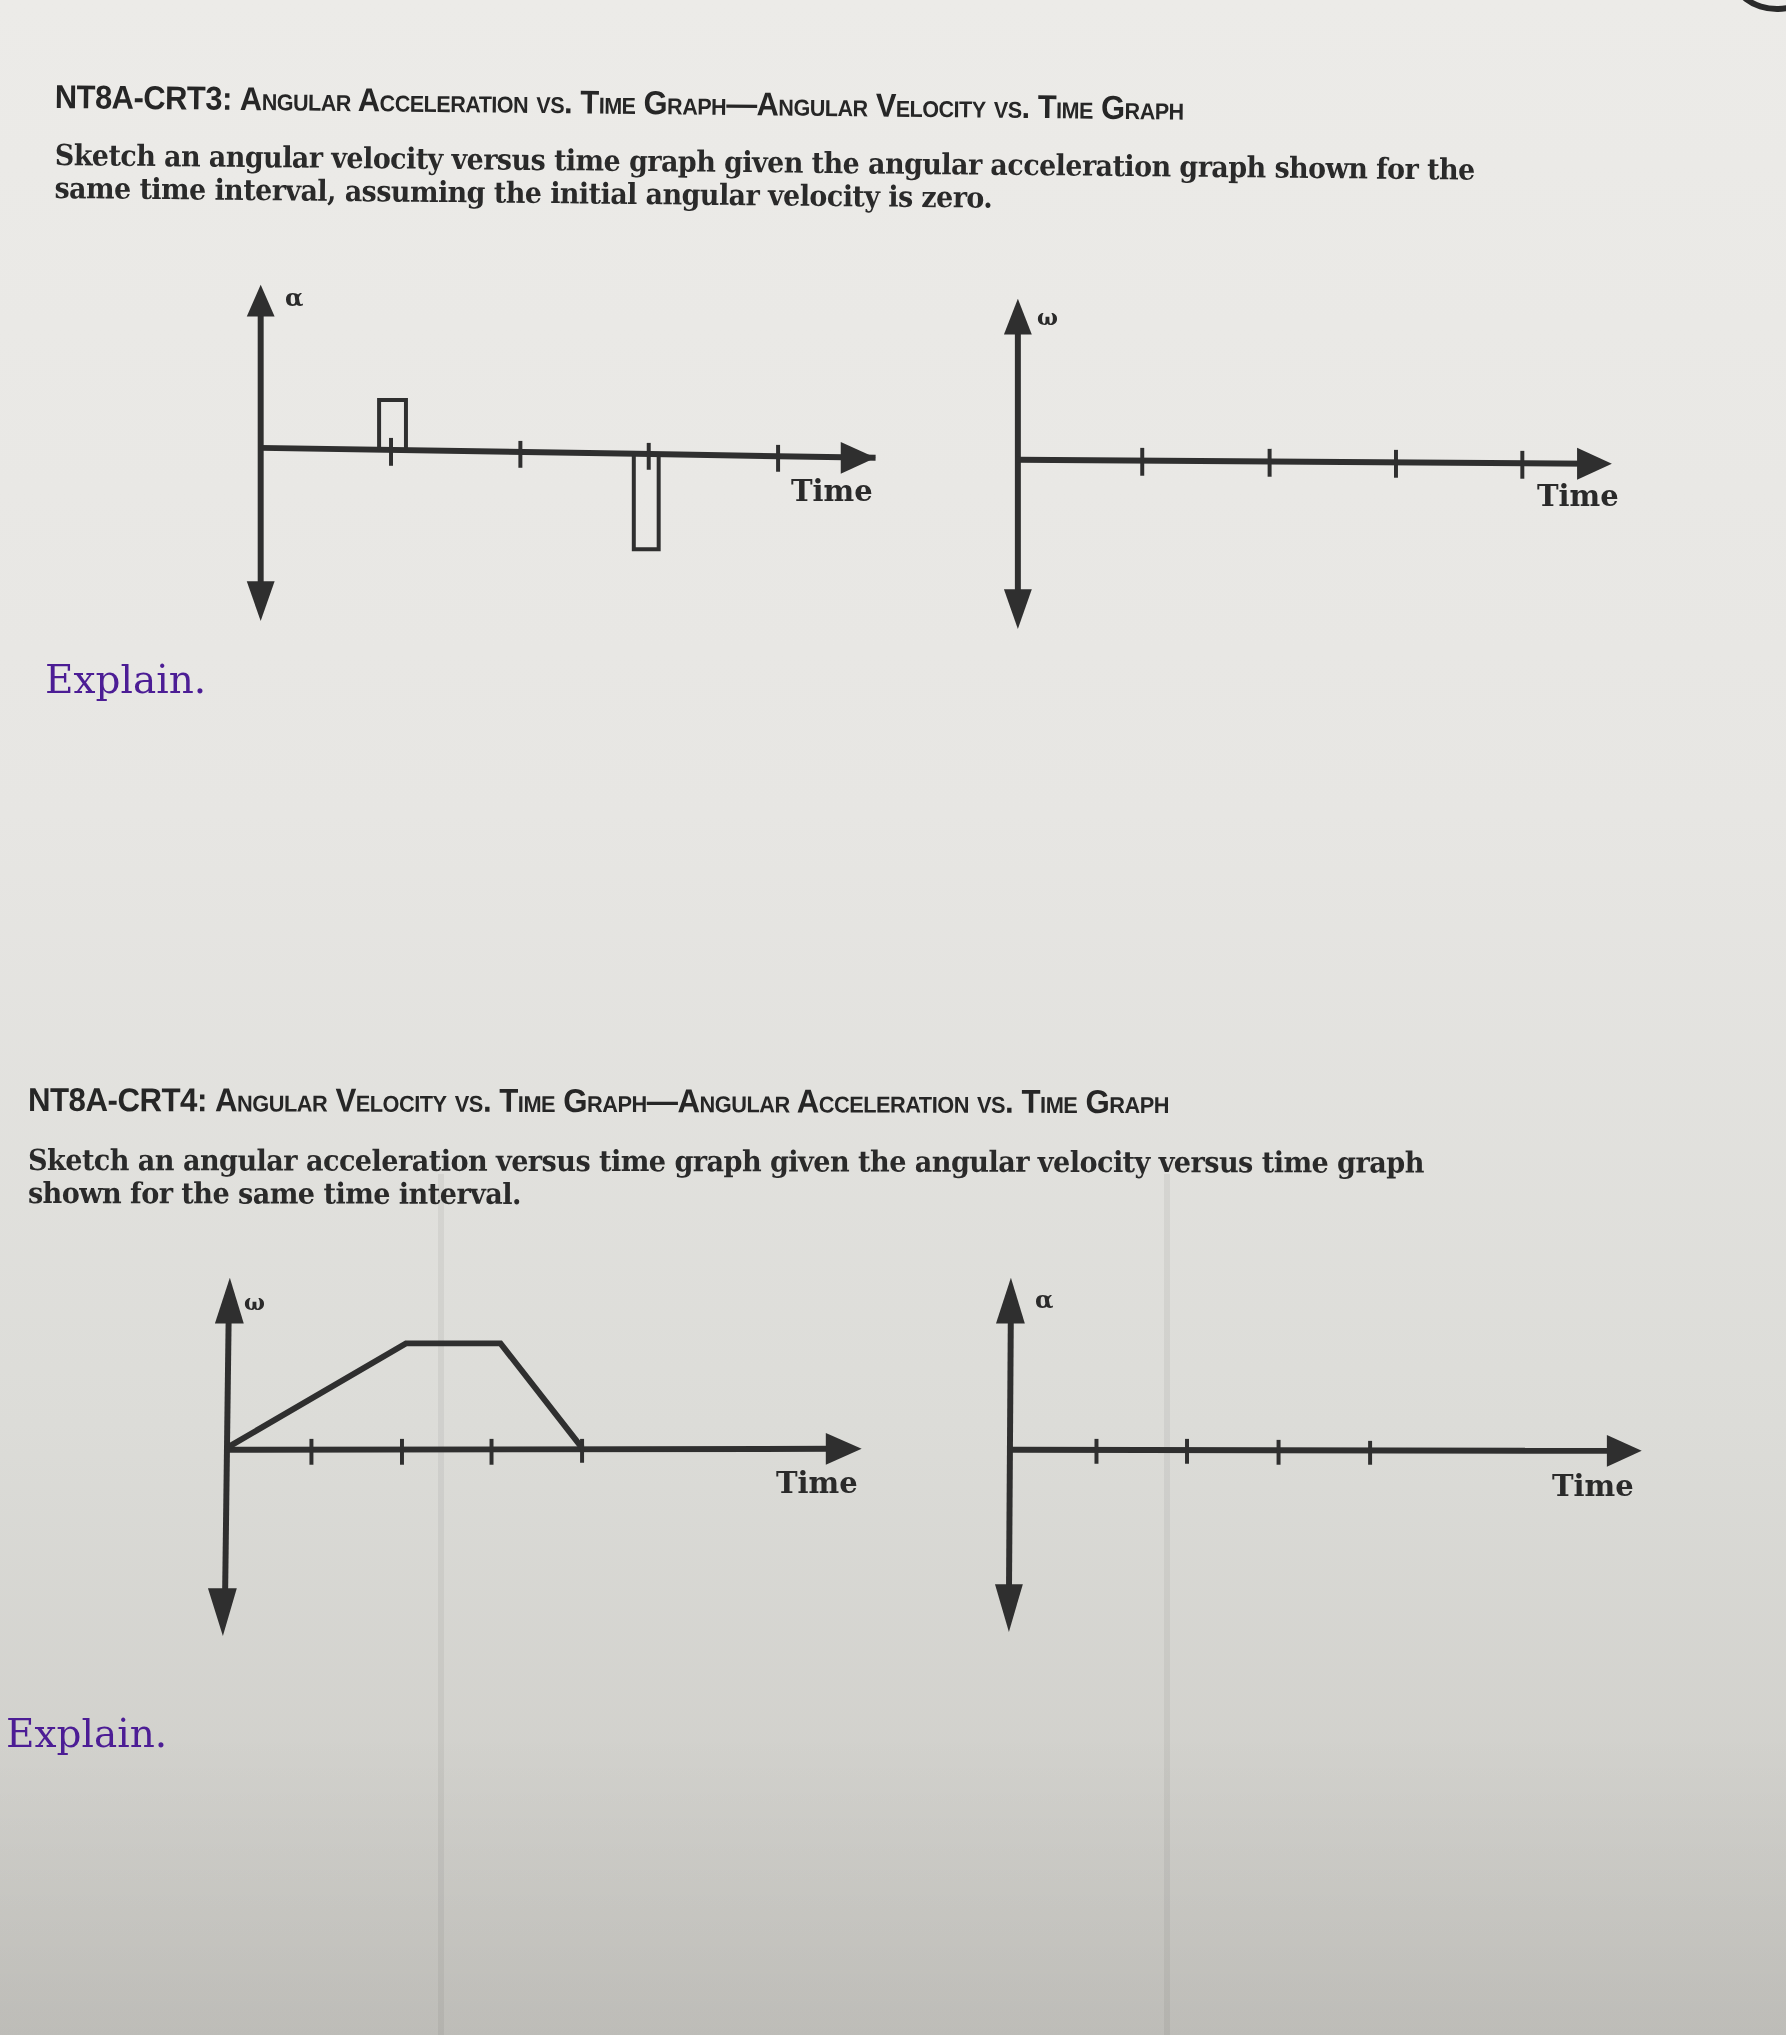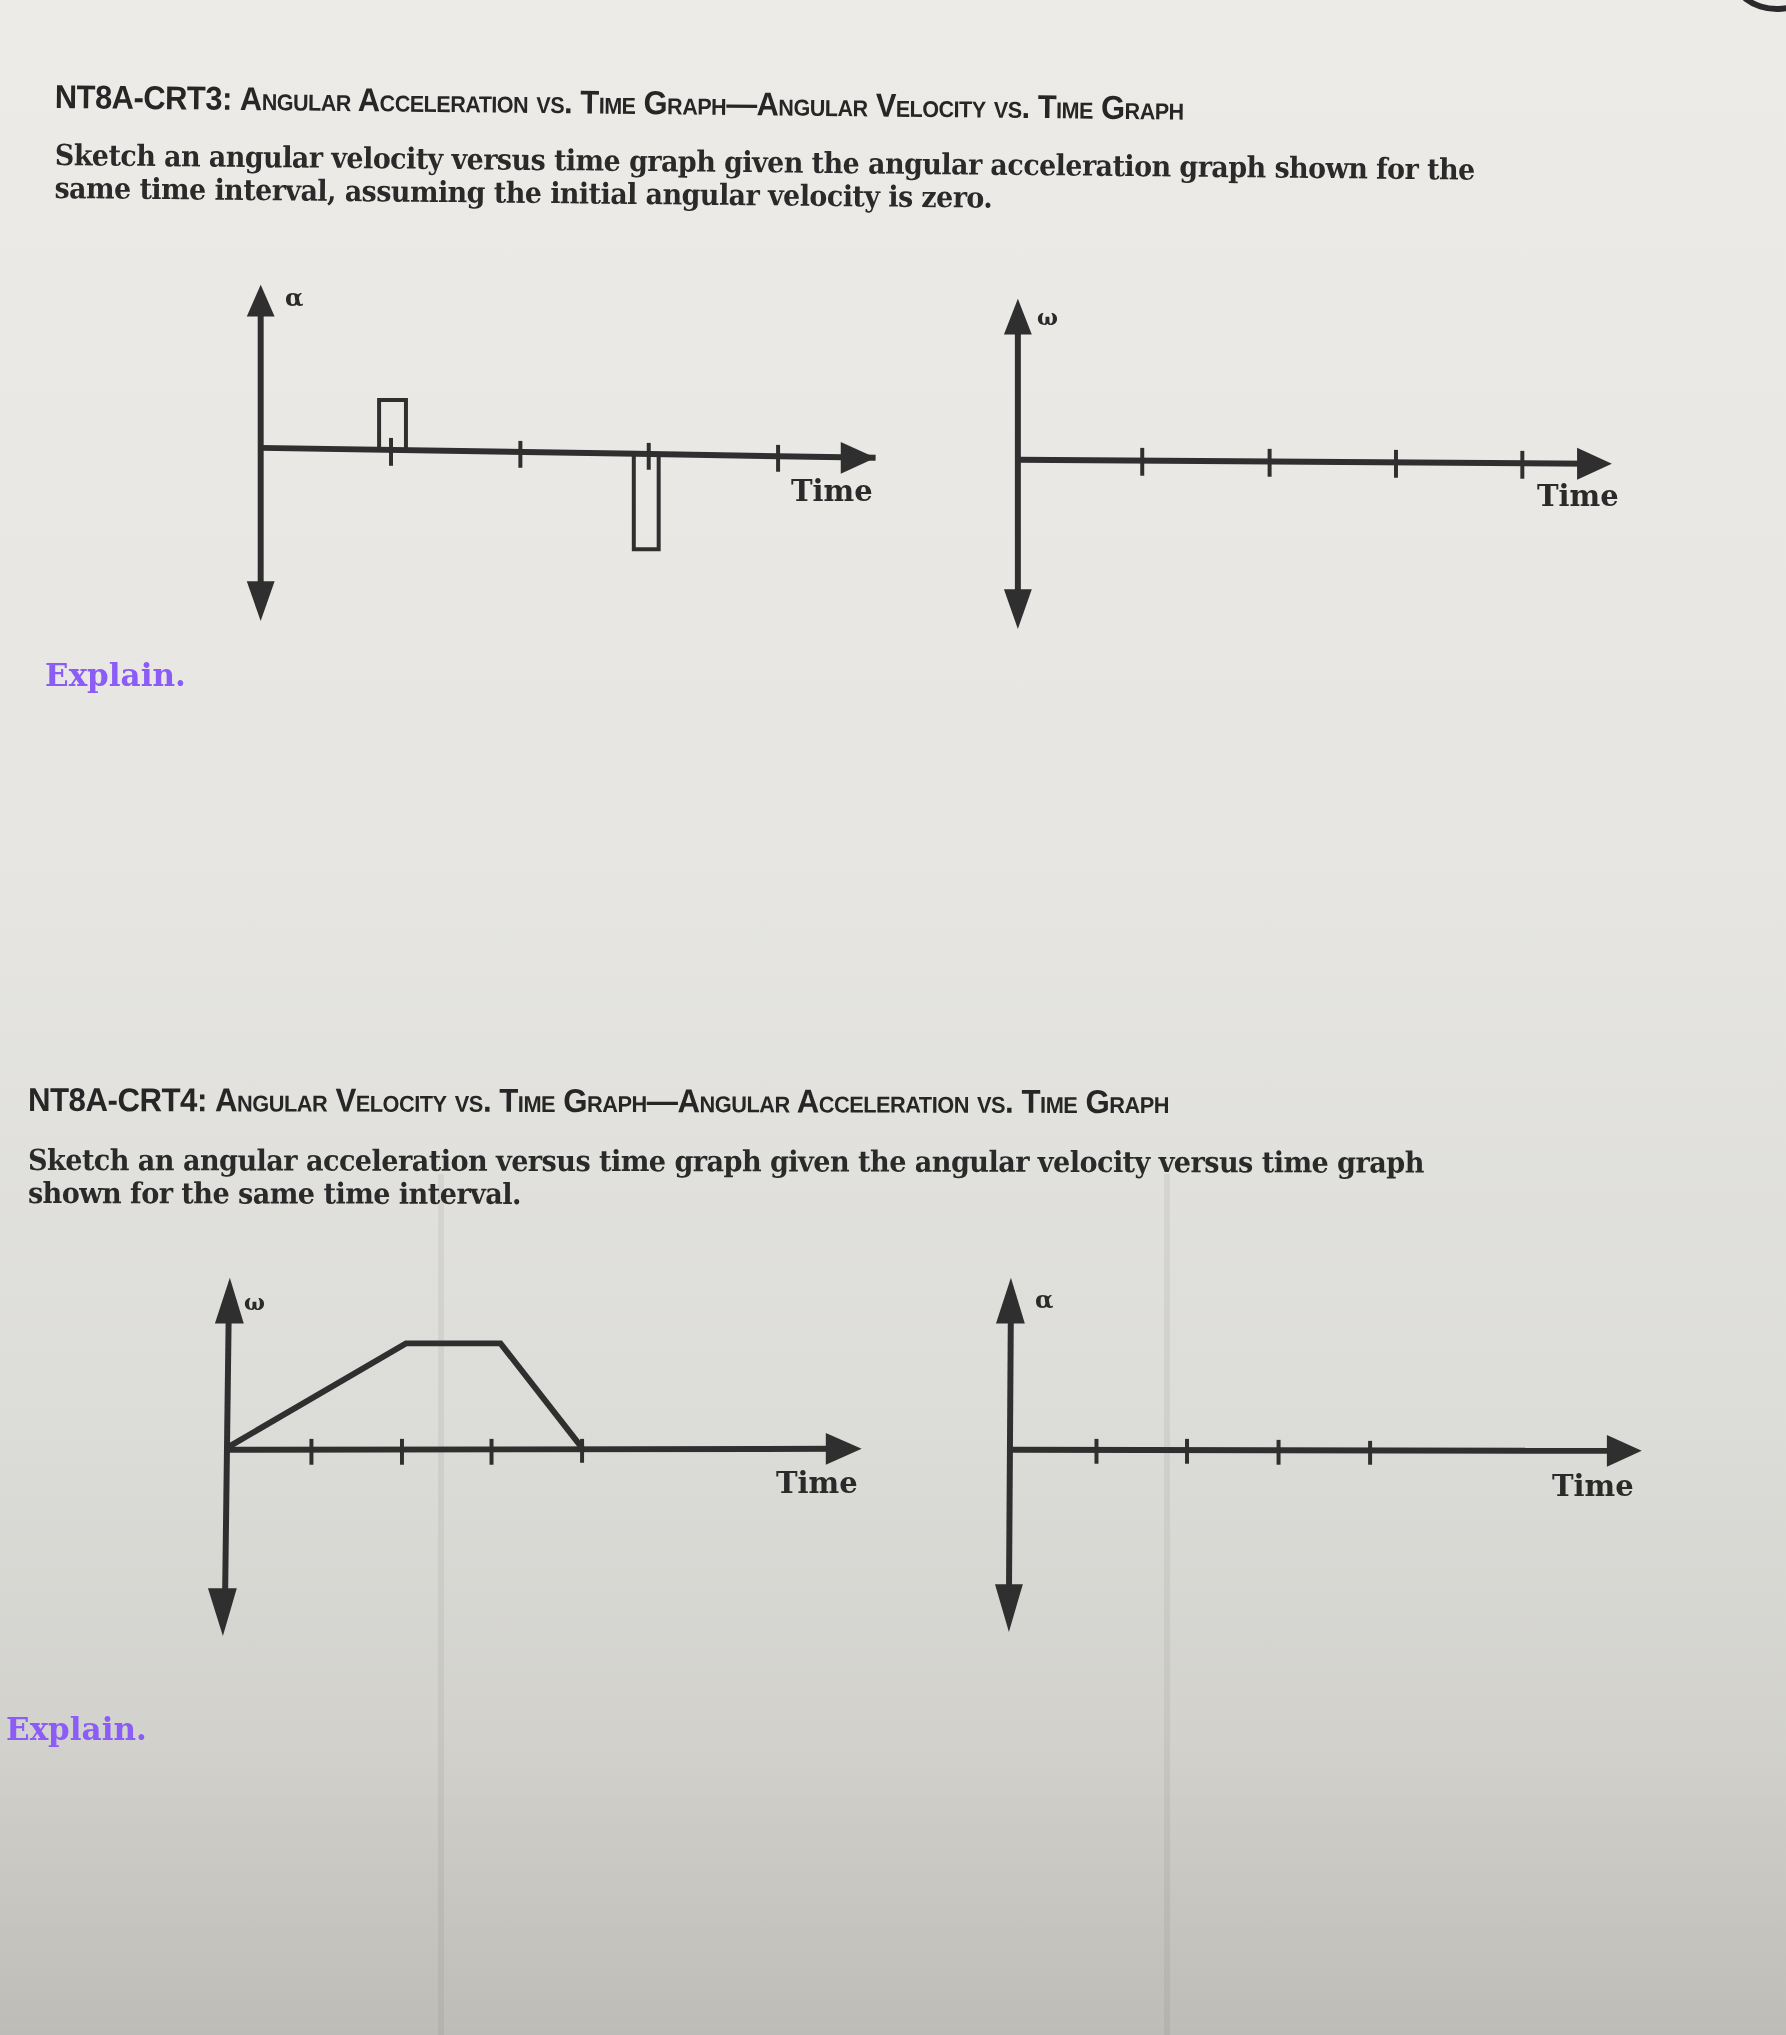--- a/index.html
+++ b/index.html
@@ -19,21 +19,21 @@
     white-space:nowrap; transform-origin:left top;
   }
   .heading .sc { font-variant: small-caps; }
   .prompt {
     position:absolute; font-family:"DejaVu Serif", "Liberation Serif", serif;
     font-weight:bold; font-size:29px; line-height:33px; color:#2a2a2a;
     letter-spacing:-0.6px; transform-origin:left top;
   }
   .explain {
     position:absolute; font-family:"DejaVu Serif", "Liberation Serif", serif;
-    font-weight:bold; font-size:31px; color:#8b5cf6;
+    font-weight:normal; font-size:39px; color:#4c1d95;
   }
   svg.graph { position:absolute; overflow:visible; }
   .axis { stroke:#2f2f2f; stroke-width:6; fill:none; stroke-linecap:butt; }
   .tick { stroke:#2f2f2f; stroke-width:4; }
   .curve { stroke:#2f2f2f; stroke-width:6; fill:none; stroke-linejoin:miter; }
   .pulse { stroke:#2f2f2f; stroke-width:4; fill:none; }
   .arrowhead { fill:#2f2f2f; }
   .axis-label { font-family:"DejaVu Serif", "Liberation Serif", serif; font-weight:bold; fill:#2a2a2a; }
   .time-label { font-family:"DejaVu Serif", "Liberation Serif", serif; font-weight:bold; font-size:29px; fill:#2a2a2a; }
   .circle-mark { position:absolute; border:6px solid #2a2a2a; border-radius:50%; }

